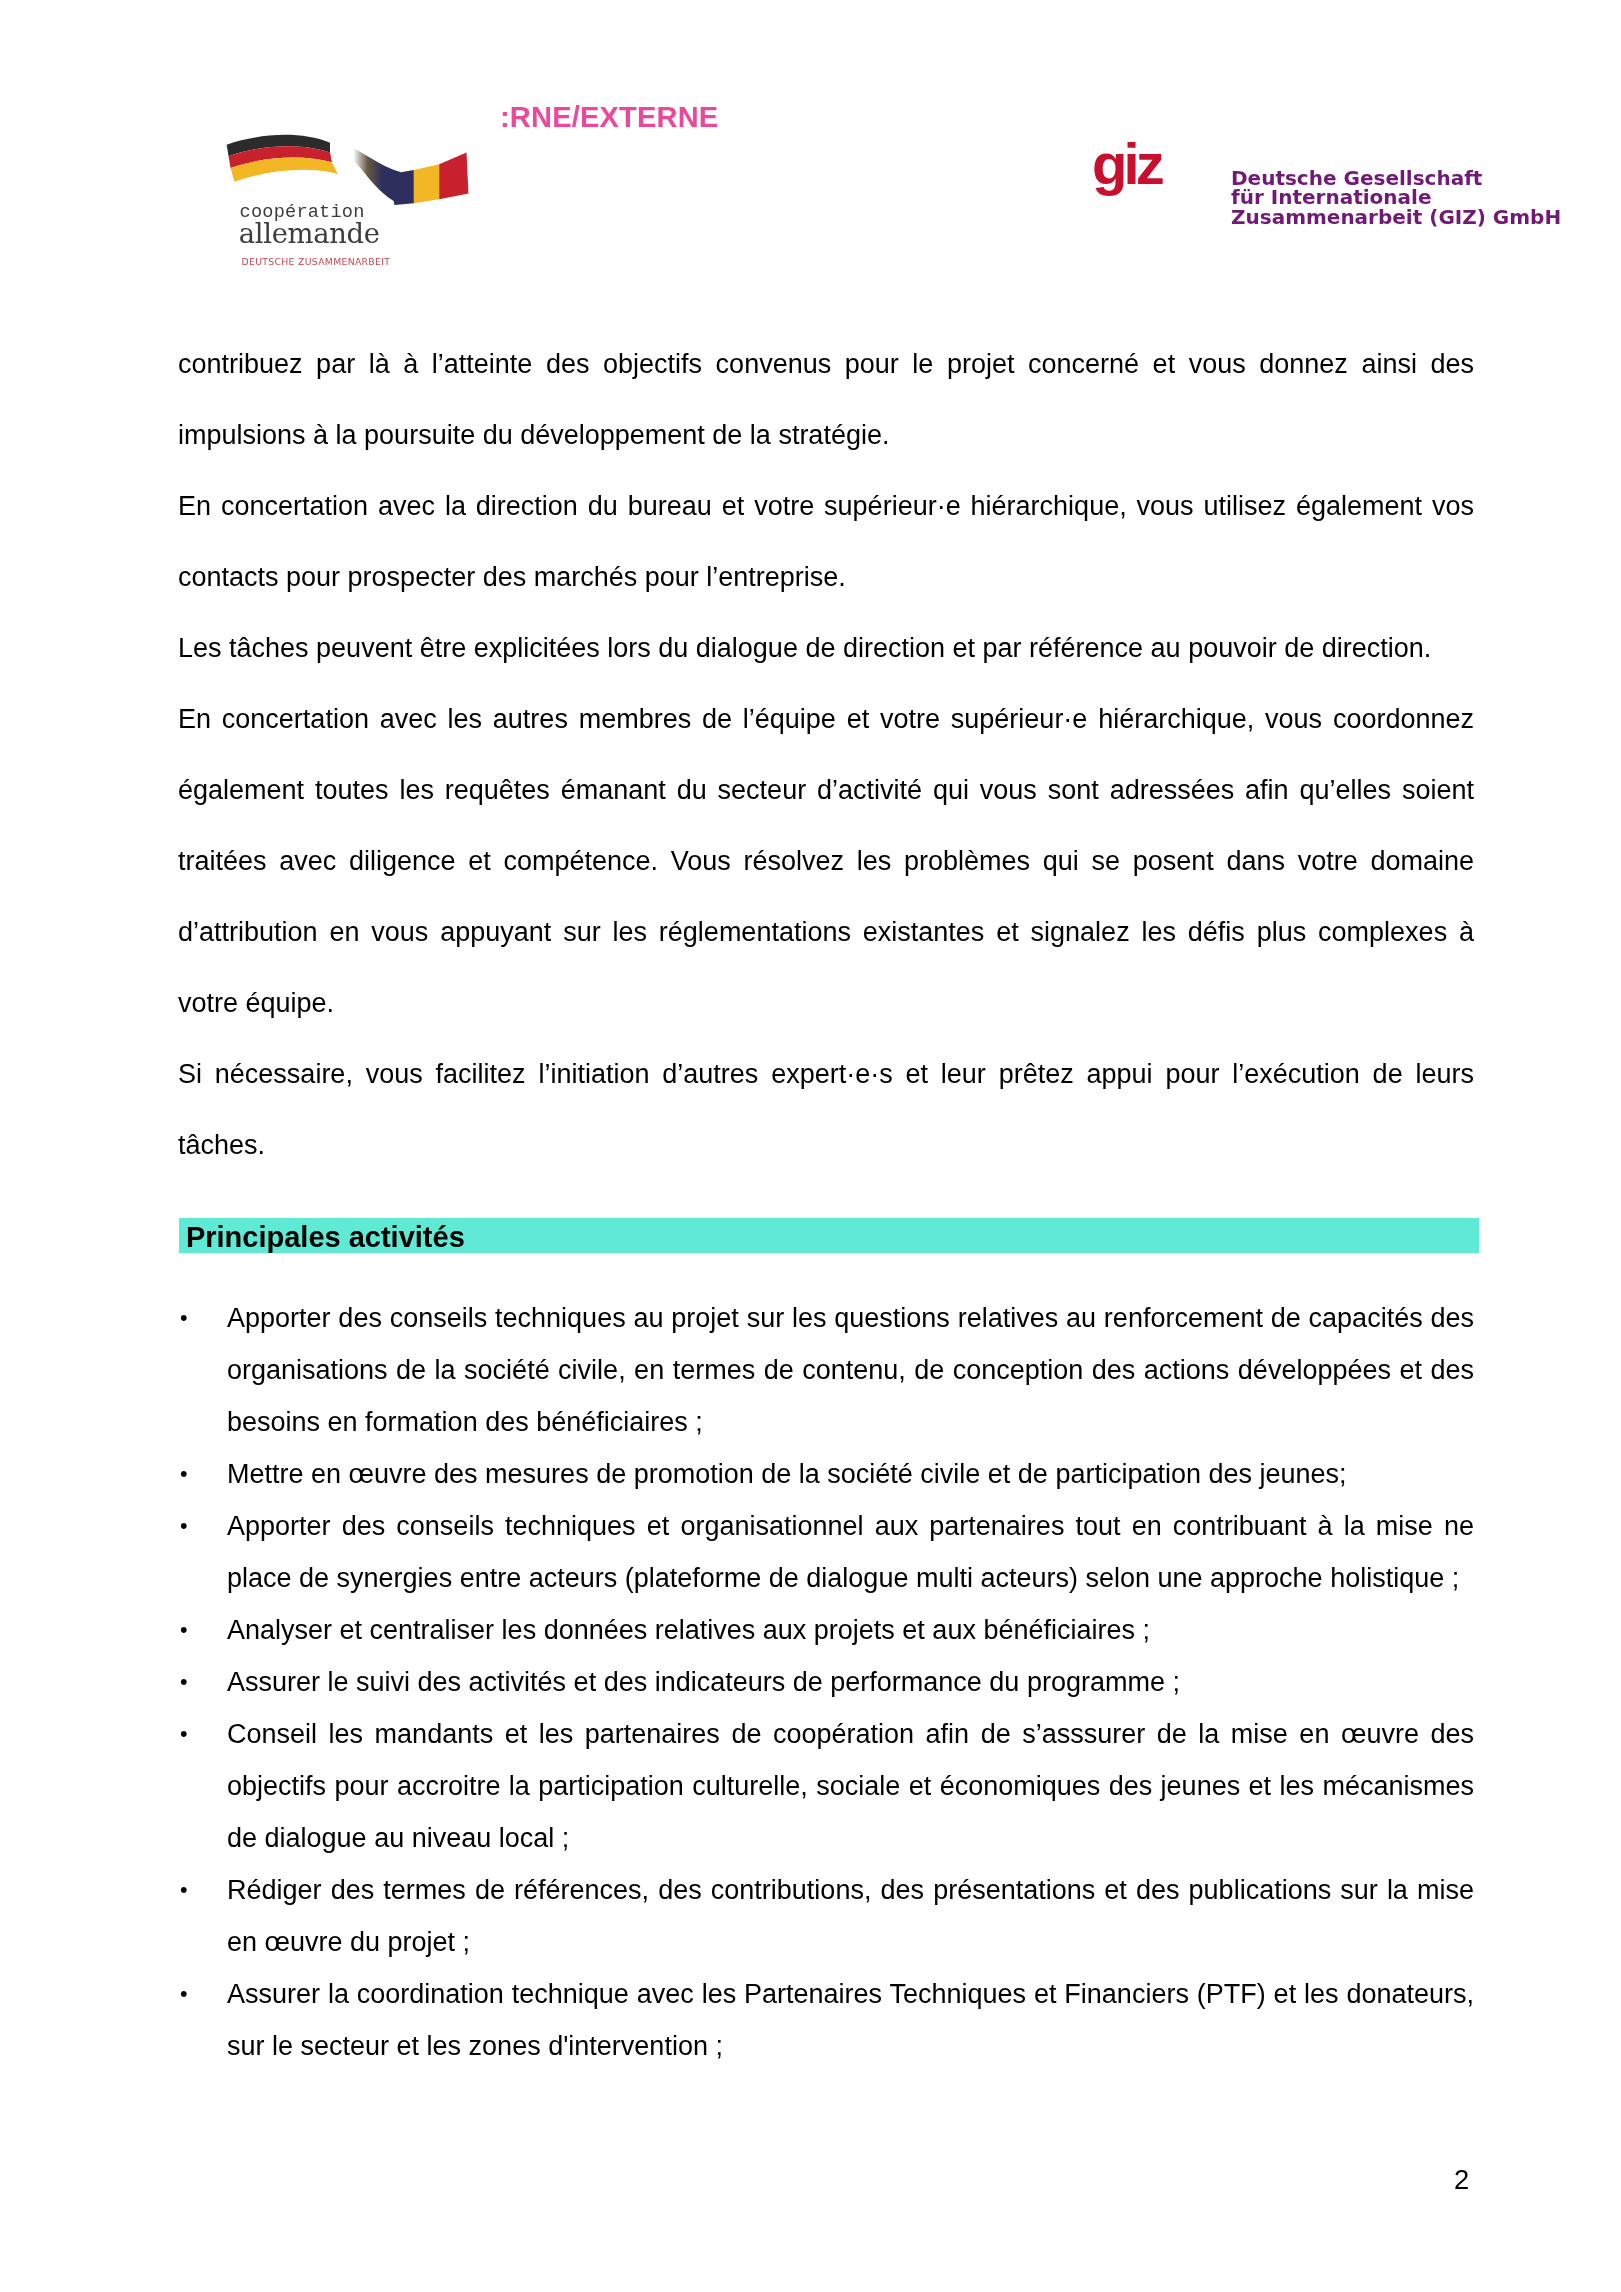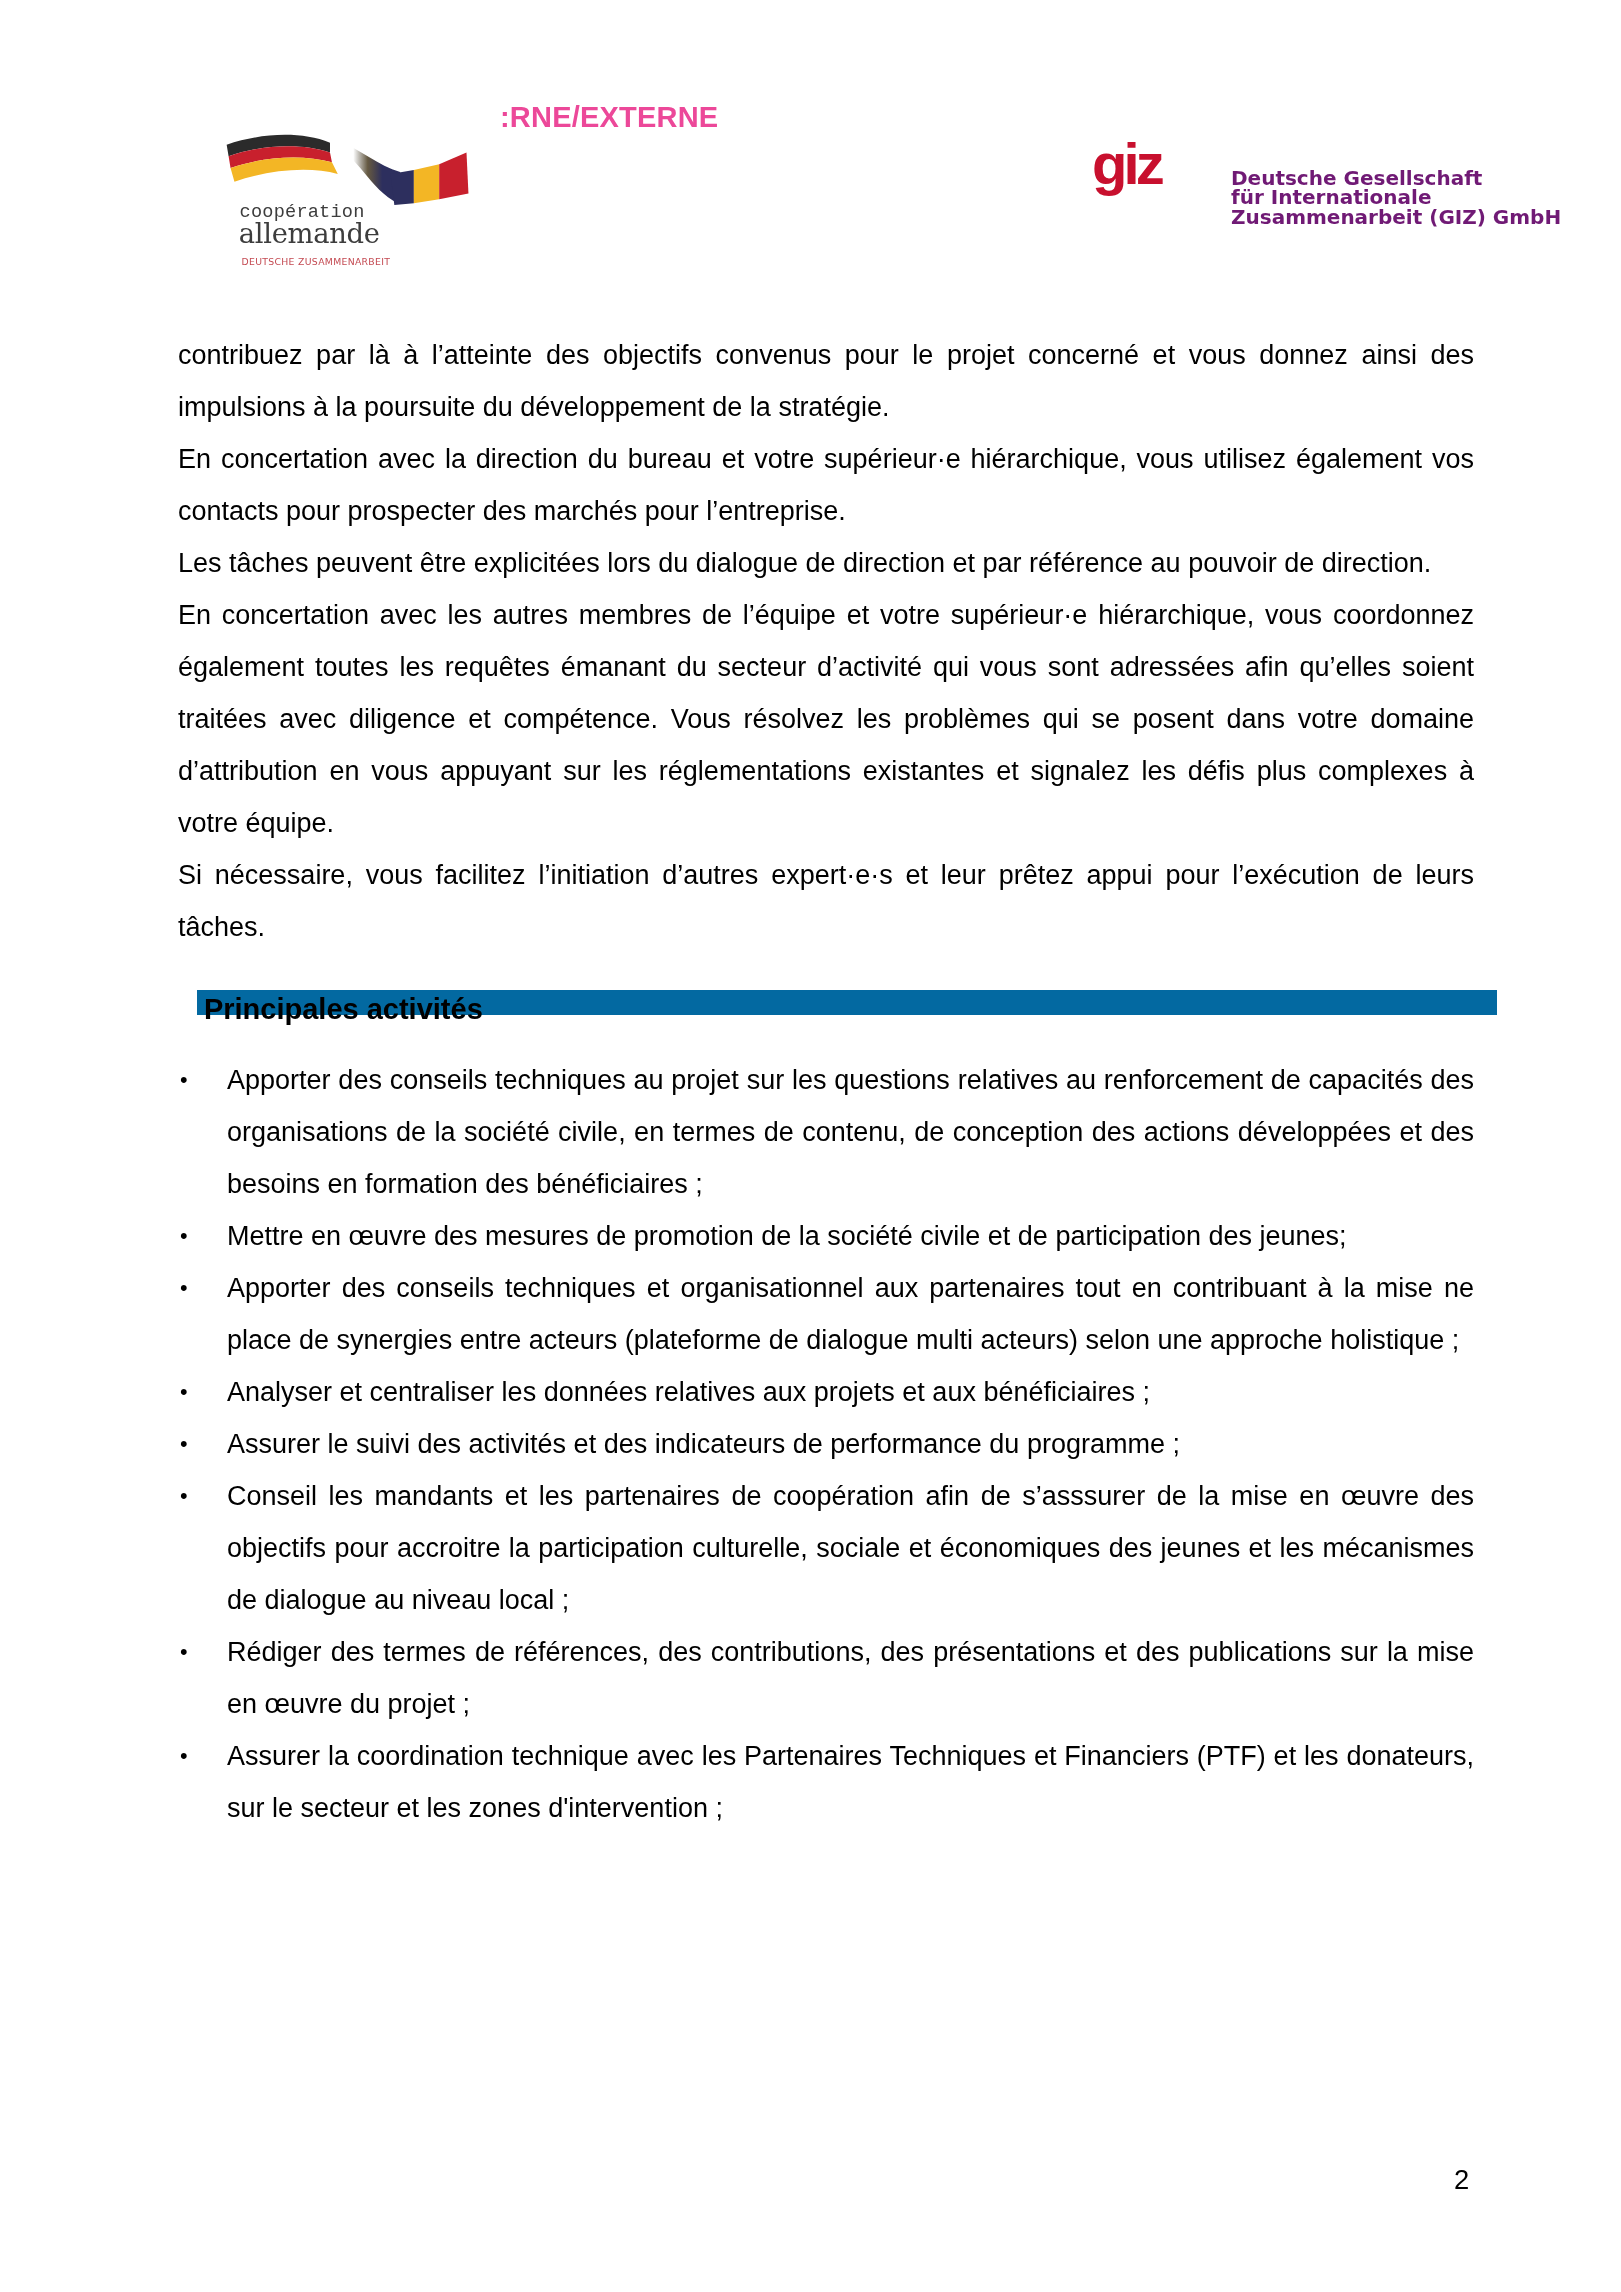--- a/index.html
+++ b/index.html
@@ -19,25 +19,25 @@
                   font-size: 9.3px; color: #c44a52; letter-spacing: 0.3px; }
 
     .logo-giz { position: absolute; left: 1092px; top: 147px; width: 392px; height: 108px; }
     .giz-mark { position: absolute; left: 0; top: -11.8px; font-family: Liberation Sans, sans-serif;
                 font-size: 58px; font-weight: bold; color: #c8102e; letter-spacing: -3.9px; line-height: 1; }
     .giz-text { position: absolute; left: 139px; top: 21.6px; font-family: "DejaVu Sans", sans-serif;
                 font-size: 20px; line-height: 19.6px; color: #701a75; font-weight: bold; }
     .giz-text div { white-space: nowrap; }
 
     .content { position: absolute; left: 178px; top: 329px; width: 1296px; }
-    .para { font-size: 27px; line-height: 52px; text-align: justify; margin: 0; }
+    .para { font-size: 27px; line-height: 71px; text-align: justify; margin: 0; }
 
-    .section-heading { margin-top: 37px; background: #0369a1; padding: 0 6.9px; height: 25px;
+    .section-heading { margin-top: 37px; background: #5eead4; padding: 0 6.9px; height: 35px;
                        line-height: 39px; font-size: 29px; font-weight: bold; width: calc(100% - 9.8px);
-                       margin-left: 19px; }
+                       margin-left: 1px; }
 
     ul.activities { list-style: none; margin: 39px 0 0 0; padding: 0; }
     ul.activities li { position: relative; padding-left: 49px; font-size: 27px; line-height: 52px;
                        text-align: justify; }
     .bullet { position: absolute; left: 2px; top: 0; font-size: 21.6px; }
 
     .page-number { position: absolute; left: 1454px; top: 2164px; font-size: 27.4px; }
   </style>
 </head>
 <body>

